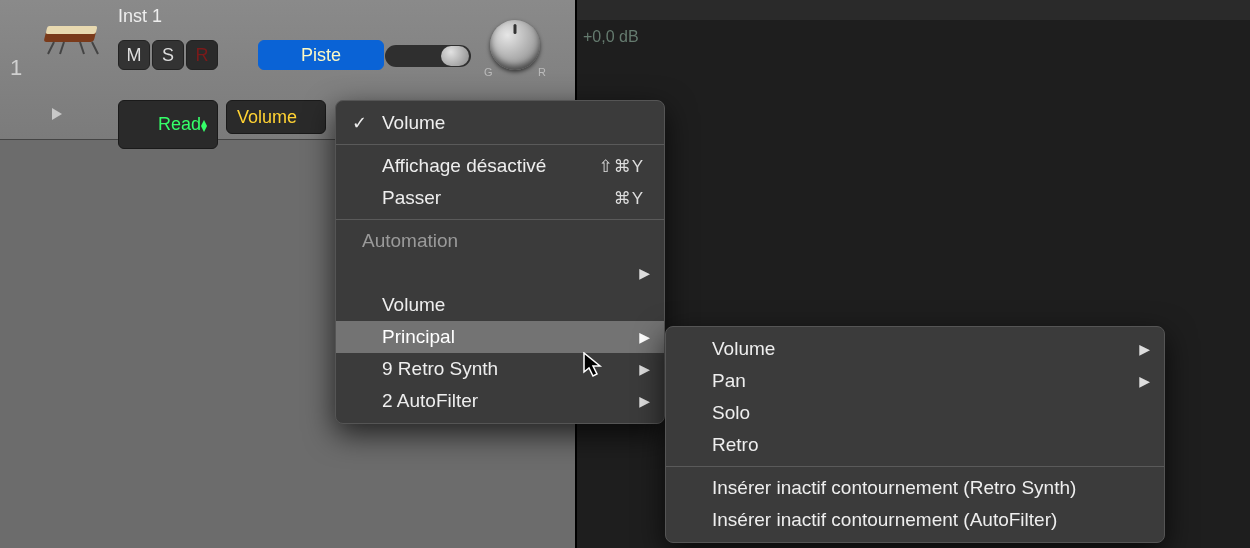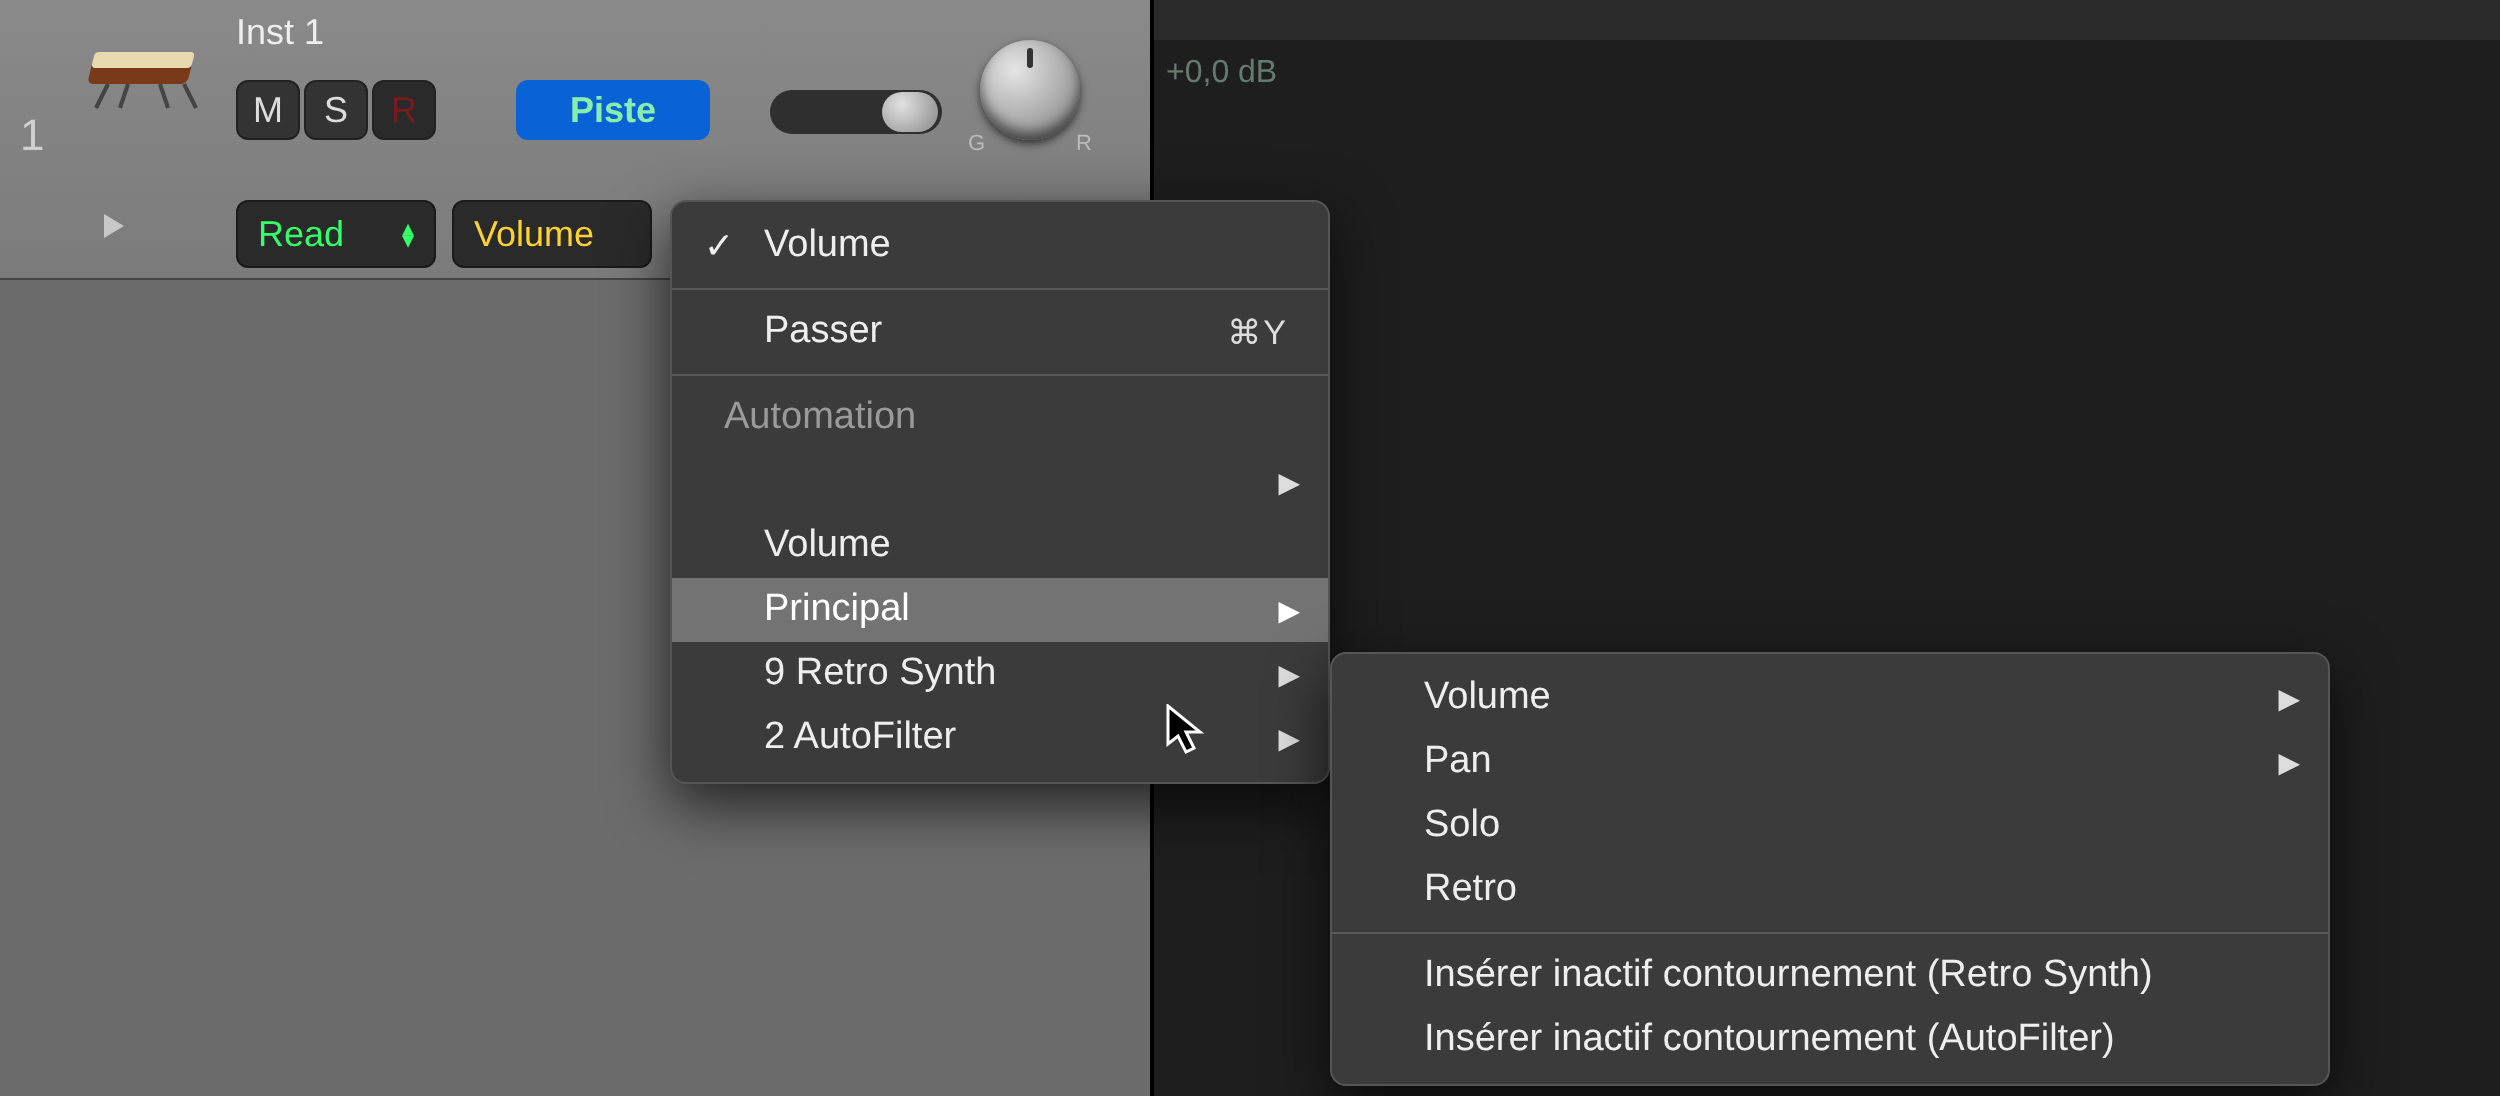--- a/index.html
+++ b/index.html
@@ -13,31 +13,31 @@
 
   .track-strip { position: absolute; left: 0; top: 0; width: 575px; height: 140px; background: linear-gradient(#8a8a8a,#7b7b7b); border-bottom: 1px solid #444; }
   .track-number { position: absolute; left: 10px; top: 55px; color: #d0d0d0; font-size: 22px; }
   .inst-icon { position: absolute; left: 40px; top: 8px; width: 64px; height: 48px; }
   .track-name { position: absolute; left: 118px; top: 6px; color: #eee; font-size: 18px; font-weight: 500; }
 
   .btn { display: inline-flex; align-items: center; justify-content: center; height: 30px; border-radius: 6px; font-size: 18px; color: #ddd; background: #333; border: 1px solid #222; font-weight: 500; }
   .btn-m { position: absolute; left: 118px; top: 40px; width: 32px; }
   .btn-s { position: absolute; left: 152px; top: 40px; width: 32px; }
   .btn-r { position: absolute; left: 186px; top: 40px; width: 32px; color: #7a1a1a; background: #2a2a2a; }
-  .btn-piste { position: absolute; left: 258px; top: 40px; width: 97px; background: #0a63d6; color: #86efac; border-color: #0a63d6; font-weight: bold; }
+  .btn-piste { position: absolute; left: 258px; top: 40px; width: 126px; background: #0a63d6; color: #fef9c3; border-color: #0a63d6; }
 
   .slider { position: absolute; left: 385px; top: 45px; width: 86px; height: 22px; background: #2f2f2f; border-radius: 12px; }
   .slider-thumb { position: absolute; right: 2px; top: 1px; width: 28px; height: 20px; border-radius: 10px; background: radial-gradient(circle at 35% 30%, #e2e2e2, #888); }
 
   .knob { position: absolute; left: 490px; top: 20px; width: 50px; height: 50px; border-radius: 50%; background: radial-gradient(circle at 35% 30%, #e6e6e6, #777); box-shadow: inset 0 -4px 6px rgba(0,0,0,.5), 0 2px 4px rgba(0,0,0,.6); }
   .knob-tick { position: absolute; left: 50%; top: 4px; width: 3px; height: 10px; background: #333; transform: translateX(-50%); border-radius: 2px; }
   .knob-g { position: absolute; left: 484px; top: 66px; font-size: 11px; color: #bbb; }
   .knob-r { position: absolute; left: 538px; top: 66px; font-size: 11px; color: #bbb; }
   .disclosure { position: absolute; left: 50px; top: 104px; color: #ccc; font-size: 20px; }
-  .read-select { position: absolute; left: 118px; top: 100px; width: 100px; height: 34px; background: #2a2a2a; border: 1px solid #1a1a1a; border-radius: 6px; color: #35ff69; display: flex; align-items: center; padding: 0 10px; font-size: 18px; justify-content: space-between; }
+  .read-select { position: absolute; left: 118px; top: 100px; width: 100px; height: 49px; background: #2a2a2a; border: 1px solid #1a1a1a; border-radius: 6px; color: #35ff69; display: flex; align-items: center; padding: 0 10px; font-size: 18px; justify-content: flex-end; }
   .volume-select { position: absolute; left: 226px; top: 100px; width: 100px; height: 34px; background: #2a2a2a; border: 1px solid #1a1a1a; border-radius: 6px; color: #ffd233; display: flex; align-items: center; padding: 0 10px; font-size: 18px; }
 
   .menu { position: absolute; background: #3b3b3b; border: 1px solid #555; border-radius: 8px; box-shadow: 0 10px 30px rgba(0,0,0,.7); padding: 6px 0; color: #eee; font-size: 19px; }
   .menu1 { left: 335px; top: 100px; width: 330px; }
   .menu2 { left: 665px; top: 326px; width: 500px; }
 
   .menu-item { display: flex; align-items: center; height: 32px; padding: 0 20px 0 46px; position: relative; white-space: nowrap; }
   .menu-item.section { color: #9a9a9a; pointer-events: none; padding-left: 26px; }
   .menu-item .check { position: absolute; left: 16px; font-size: 18px; }
   .menu-item .arrow { position: absolute; right: 14px; font-size: 14px; color: #ddd; }
@@ -103,20 +103,24 @@
   </div>
 </div>
 
 <div class="menu menu1">
   <div class="menu-item">
     <span class="check">✓</span>
     <span>Volume</span>
   </div>
   <div class="menu-sep"></div>
   <div class="menu-item">
+    <span>Affichage désactivé</span>
+    <span class="shortcut">⇧⌘Y</span>
+  </div>
+  <div class="menu-item">
     <span>Passer</span>
     <span class="shortcut">⌘Y</span>
   </div>
   <div class="menu-sep"></div>
   <div class="menu-item section">
     <span>Automation</span>
   </div>
   <div class="menu-item">
     <span class="arrow">▶</span>
   </div>

